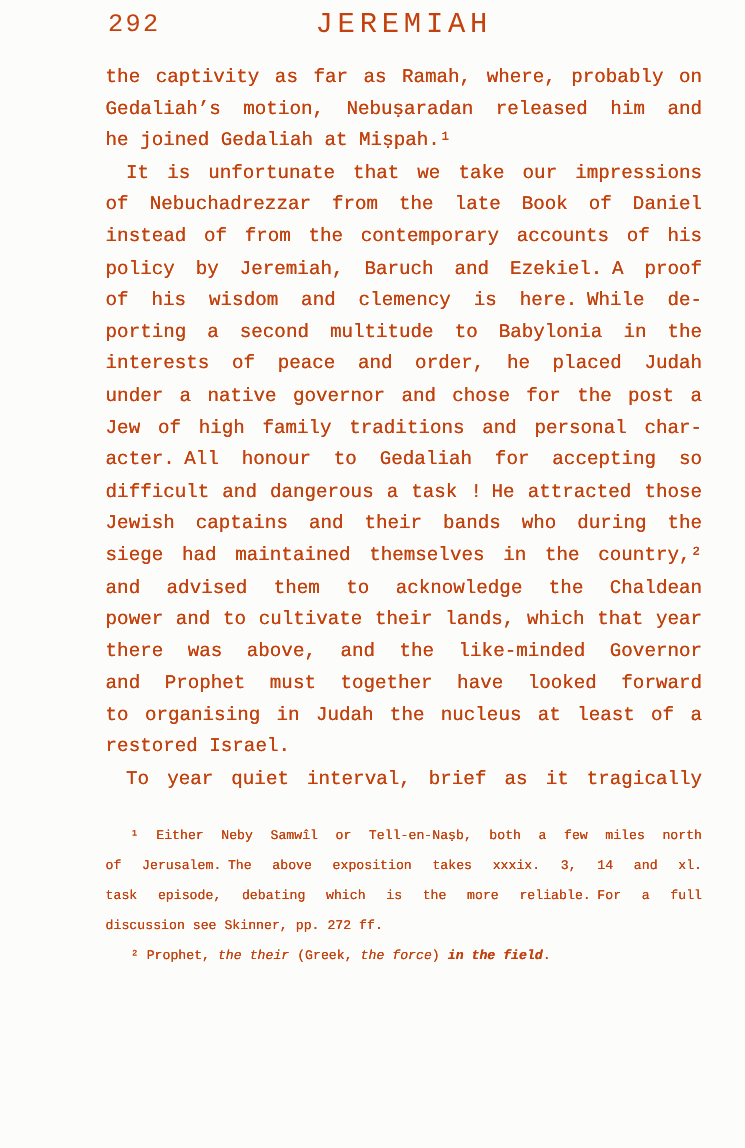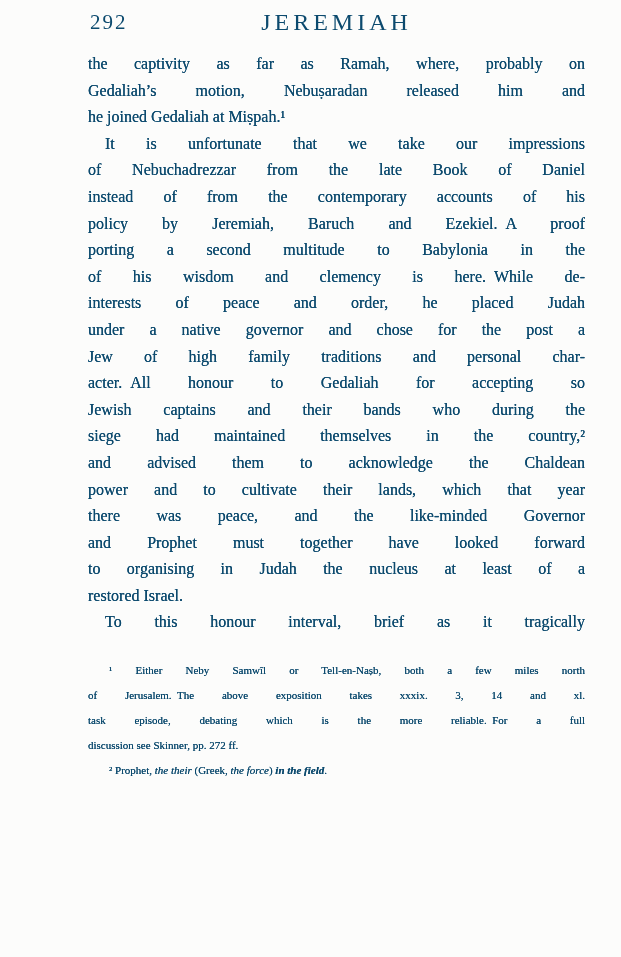--- a/index.html
+++ b/index.html
@@ -6,22 +6,22 @@
     margin: 0;
     padding: 0;
     background: #ffffff;
   }
   .page {
     position: relative;
     width: 621px;
     height: 957px;
     background: #fcfcfb;
     overflow: hidden;
-    font-family: Liberation Serif, serif;
-    color: #0c4a6e;
+    font-family: Liberation Mono, monospace;
+    color: #c2410c;
   }
   .content {
     position: absolute;
     left: 88px;
     top: 10px;
     width: 497px;
   }
   
   .running-head {
     position: relative;
@@ -104,38 +104,39 @@
         <div class="line">the captivity as far as Ramah, where, probably on</div>
         <div class="line">Gedaliah’s motion, Nebuṣaradan released him and</div>
         <div class="line flush">he joined Gedaliah at Miṣpah.¹</div>
       </div>
 
       <div class="para">
         <div class="line indent">It is unfortunate that we take our impressions</div>
         <div class="line">of Nebuchadrezzar from the late Book of Daniel</div>
         <div class="line">instead of from the contemporary accounts of his</div>
         <div class="line">policy by Jeremiah, Baruch and Ezekiel. A proof</div>
+        <div class="line">of his wisdom and clemency is here. While de-</div>
         <div class="line">porting a second multitude to Babylonia in the</div>
-        <div class="line">of his wisdom and clemency is here. While de-</div>
         <div class="line">interests of peace and order, he placed Judah</div>
         <div class="line">under a native governor and chose for the post a</div>
         <div class="line">Jew of high family traditions and personal char-</div>
         <div class="line">acter. All honour to Gedaliah for accepting so</div>
+        <div class="line">difficult and dangerous a task ! He attracted those</div>
         <div class="line">Jewish captains and their bands who during the</div>
         <div class="line">siege had maintained themselves in the country,²</div>
         <div class="line">and advised them to acknowledge the Chaldean</div>
         <div class="line">power and to cultivate their lands, which that year</div>
-        <div class="line">there was peace, and the like-minded Governor</div>
+        <div class="line">there was above, and the like-minded Governor</div>
         <div class="line">and Prophet must together have looked forward</div>
         <div class="line">to organising in Judah the nucleus at least of a</div>
         <div class="line flush">restored Israel.</div>
       </div>
 
       <div class="para">
-        <div class="line indent">To this honour interval, brief as it tragically</div>
+        <div class="line indent">To year quiet interval, brief as it tragically</div>
       </div>
 
     </main>
 
     <section class="footnotes">
 
       <div class="footnote">
         <div class="fline fn-indent">¹ Either Neby Samwîl or Tell-en-Naṣb, both a few miles north</div>
         <div class="fline">of Jerusalem. The above exposition takes xxxix. 3, 14 and xl.</div>
         <div class="fline">task episode, debating which is the more reliable. For a full</div>

